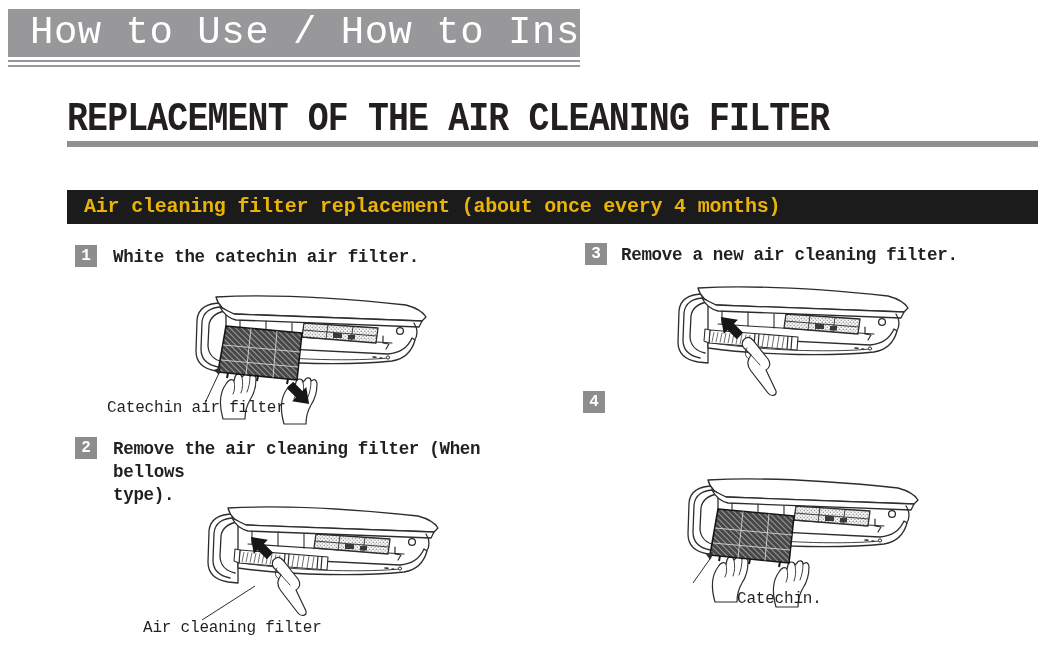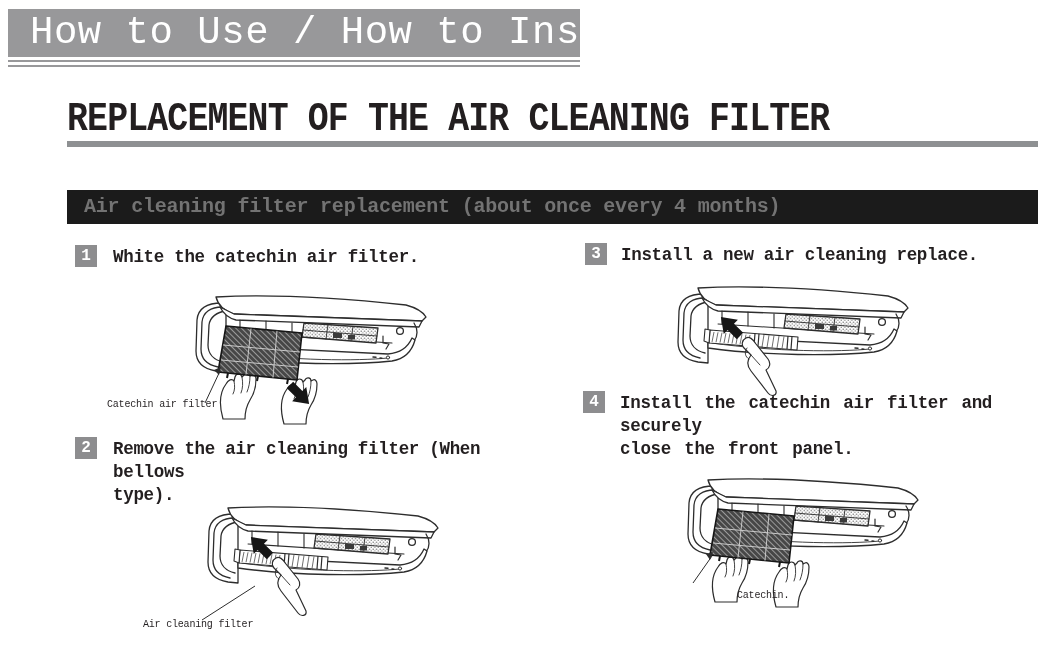--- a/index.html
+++ b/index.html
@@ -25,34 +25,34 @@
     letter-spacing:-1px;white-space:nowrap;transform:scaleX(0.85);transform-origin:0 0;
   }
   .title-rule{left:67px;top:141px;width:971px;height:6px;background:var(--rule-gray,#8e9092);}
   .intro{
     left:67px;top:155px;width:980px;font-size:18.5px;font-weight:bold;
     letter-spacing:-0.3px;white-space:nowrap;
   }
   
   .section-bar{
     left:67px;top:190px;width:971px;height:34px;background:var(--bar-black,#1b1b1b);
-    color:#737373;font-size:20px;font-weight:bold;line-height:34px;padding-left:17px;
+    color:#eab308;font-size:20px;font-weight:bold;line-height:34px;padding-left:17px;
     box-sizing:border-box;letter-spacing:-0.2px;white-space:nowrap;
   }
   
   .badge{
     width:22px;height:22px;background:var(--step-box-gray,#8d8d8f);color:#fff;
     font-size:16px;font-weight:bold;text-align:center;line-height:22px;
   }
   .step-text{
     font-size:17.5px;font-weight:bold;letter-spacing:-0.3px;line-height:23px;
     white-space:pre-line;
   }
   .justified{word-spacing:3px;}
-  .caption{font-size:10px;letter-spacing:-0.2px;white-space:nowrap;}
+  .caption{font-size:16px;letter-spacing:-0.2px;white-space:nowrap;}
   svg{display:block;}
 </style>
 </head>
 <body>
 
 <div id="page">
 
   <svg width="0" height="0" style="position:absolute" aria-hidden="true">
     <defs>
       <pattern id="hatch" patternUnits="userSpaceOnUse" width="4" height="4" patternTransform="rotate(45)">
@@ -158,32 +158,30 @@
   <svg class="abs" style="left:190px;top:492px;" width="252" height="140" viewBox="0 0 252 140">
     <use href="#acbase"></use>
     <use href="#bellows"></use>
     <use href="#hand1"></use>
     <use href="#thickarrow" transform="translate(80,64) rotate(135)"></use>
     <path d="M12,128 L65,94" stroke="#2d2d2d" stroke-width="1" fill="none"></path>
   </svg>
   <div class="abs caption" style="left:143px;top:619px;text-align:right;">Air cleaning filter</div>
 
   <div class="abs badge" style="left:585px;top:243px;">3</div>
-  <div class="abs step-text" style="left:621px;top:244px;width:410px;">Install a new air cleaning replace.</div>
+  <div class="abs step-text" style="left:621px;top:244px;width:410px;">Remove a new air cleaning filter.</div>
 
   <svg class="abs" style="left:660px;top:272px;" width="252" height="125" viewBox="0 0 252 125">
     <use href="#acbase"></use>
     <use href="#bellows"></use>
     <use href="#hand1"></use>
     <use href="#thickarrow" transform="translate(80,64) rotate(135)"></use>
   </svg>
 
   <div class="abs badge" style="left:583px;top:391px;">4</div>
-  <div class="abs step-text justified" style="left:620px;top:392px;width:420px;">Install the catechin air filter and securely
-close the front panel.</div>
 
   <svg class="abs" style="left:670px;top:464px;" width="252" height="146" viewBox="0 0 252 146">
     <use href="#acbase"></use>
     <use href="#handL" transform="translate(-14,0)"></use>
     <use href="#handL" transform="translate(47,5)"></use>
     <use href="#catechin"></use>
     <g>
       <path d="M23,119 L42,92" stroke="#2d2d2d" stroke-width="1" fill="none"></path>
       <path d="M43,88 l-7,2 l4,6 z" fill="#2d2d2d"></path>
     </g>

